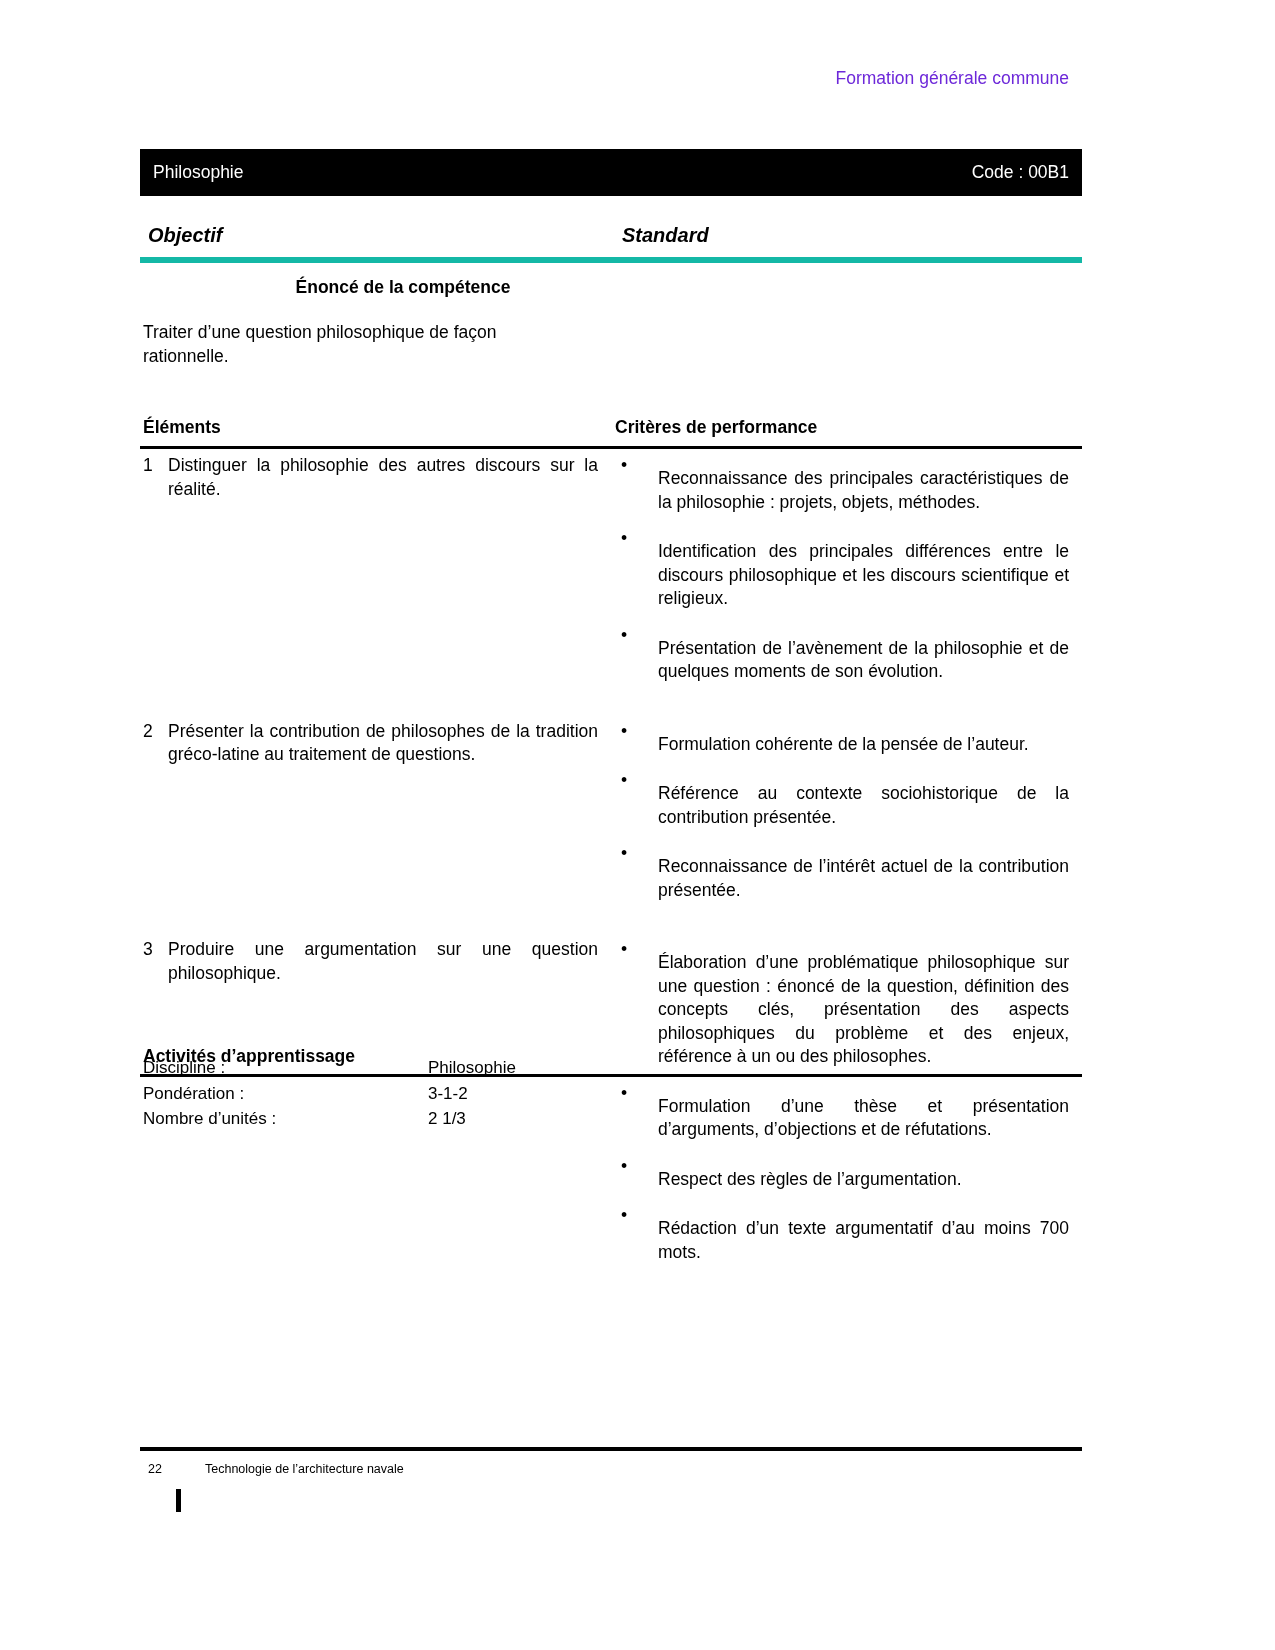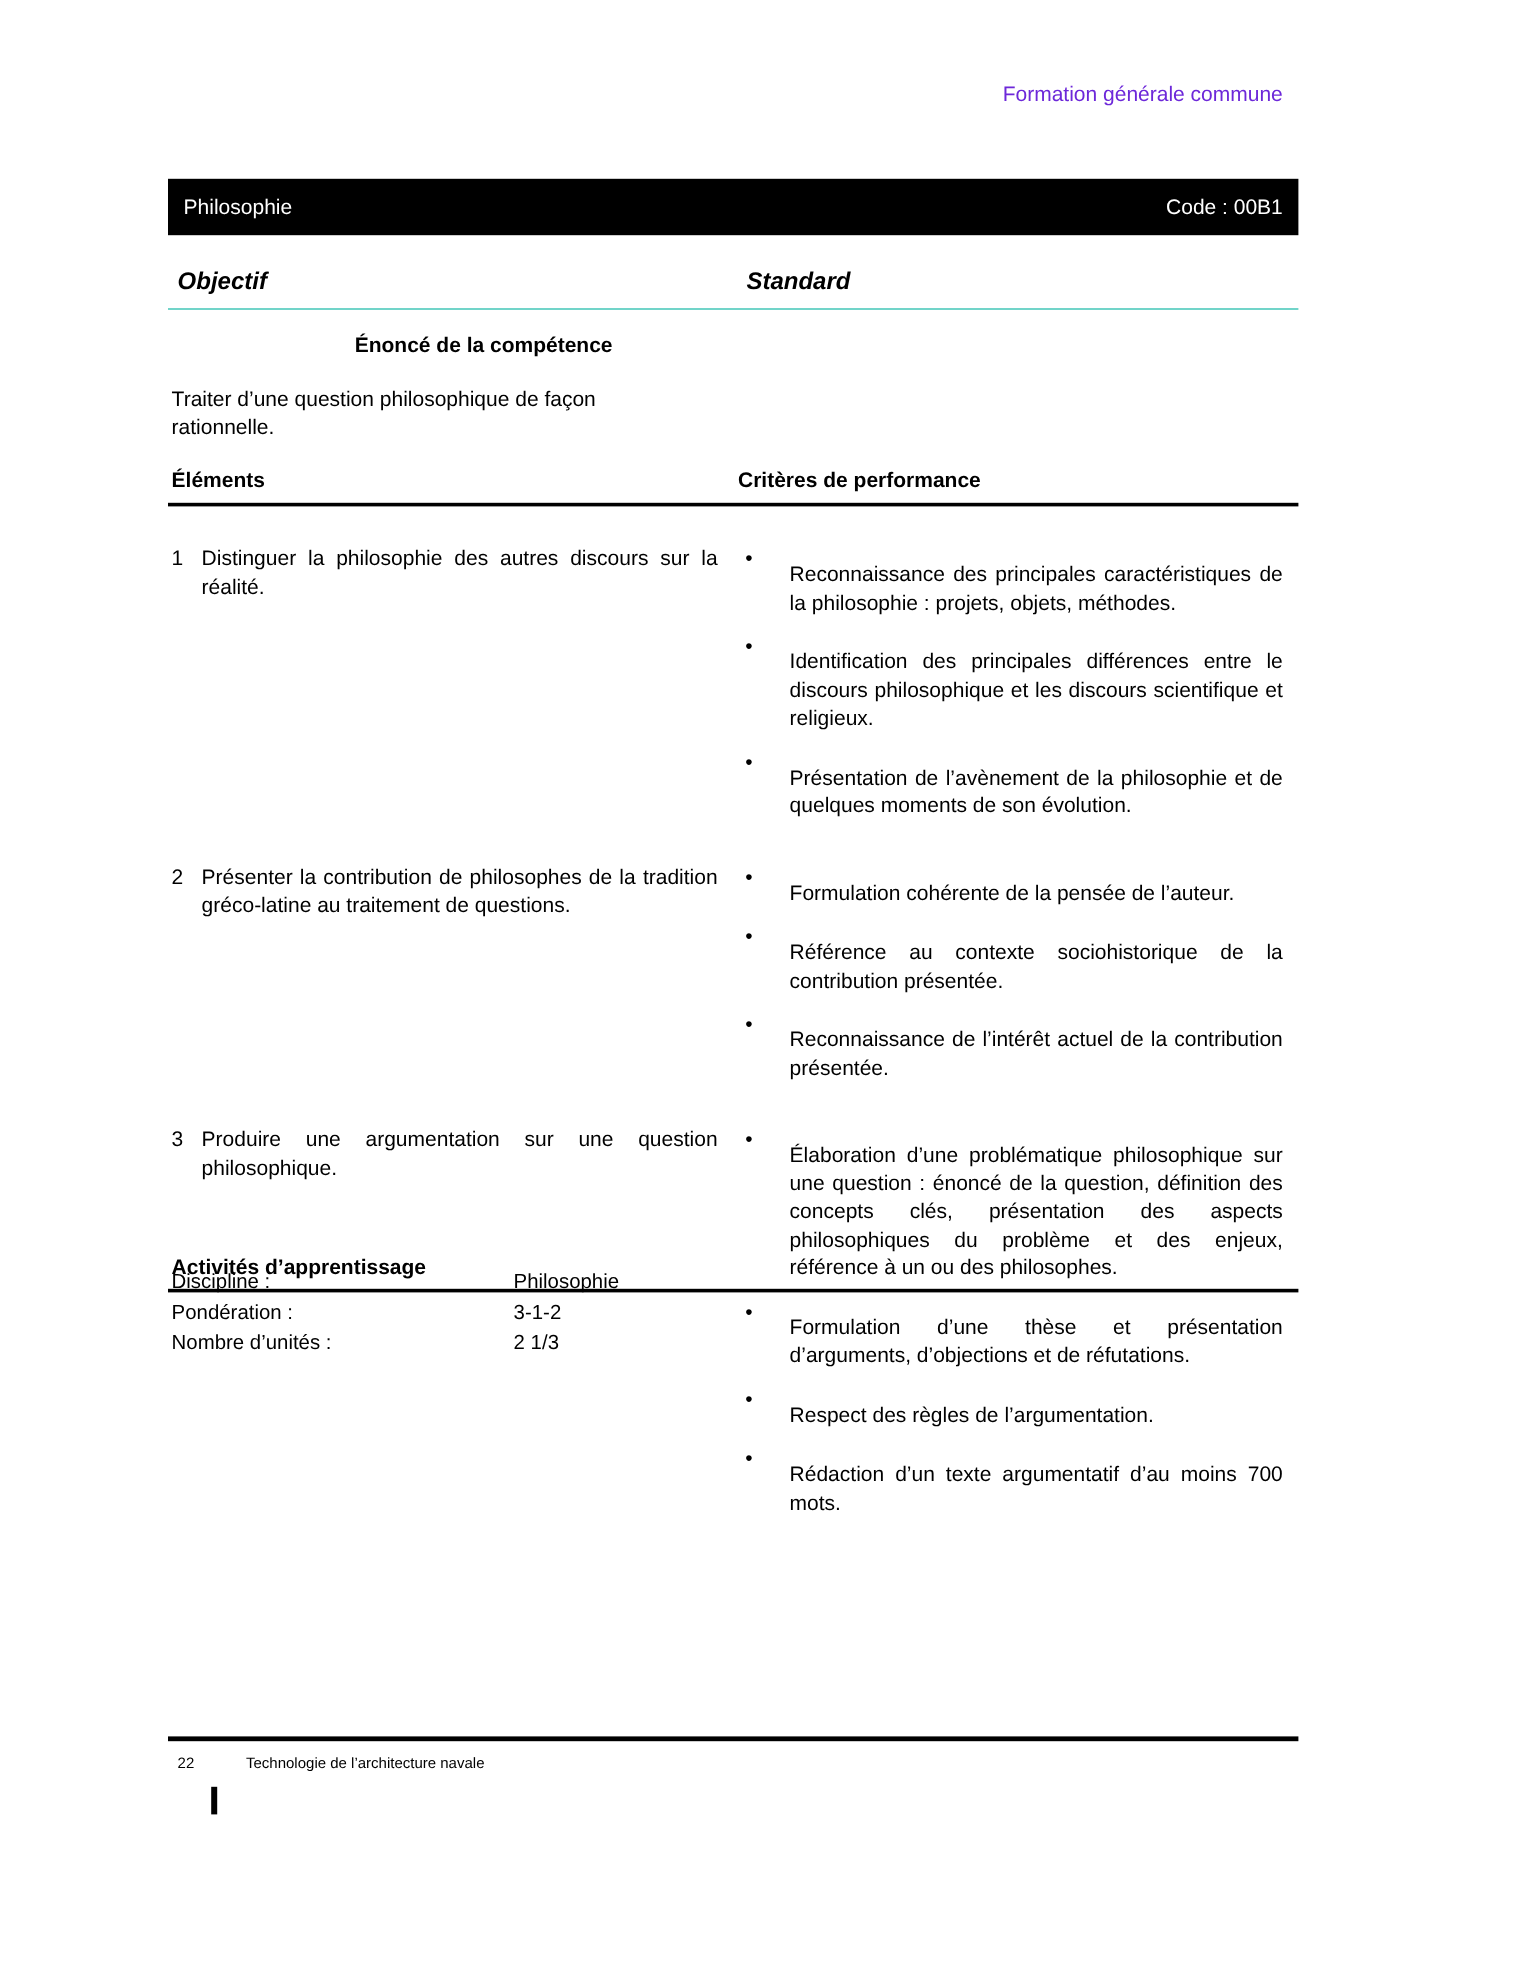--- a/index.html
+++ b/index.html
@@ -34,38 +34,38 @@
     justify-content: space-between;
     align-items: center;
     padding: 0 13px;
     font-size: 17.5px;
   }
 
   
   .obj-std {
     position: absolute;
     top: 224px; left: 140px; width: 942px;
-    border-bottom: 1px solid #14b8a6;
+    border-bottom: 6px solid #14b8a6;
     padding-bottom: 10px;
     font-size: 20px;
     font-weight: bold;
     font-style: italic;
   }
   .obj-std .objectif { margin-left: 8px; }
   .obj-std .standard { position: absolute; left: 482px; top: 0; }
 
   
   .enonce { position: absolute; top: 277px; left: 143px; width: 520px; font-size: 17.5px; }
   .enonce .enonce-title { font-weight: bold; margin: 0; text-align: center; }
   .enonce .enonce-text { margin: 23px 0 0 0; width: 420px; line-height: 23.5px; }
 
   
   .table-head {
     position: absolute;
-    top: 390px; left: 140px; width: 942px;
+    top: 417px; left: 140px; width: 942px;
     border-bottom: 3px solid #000;
     padding-bottom: 8px;
     font-size: 17.5px;
     font-weight: bold;
   }
   .table-head .eh { margin-left: 3px; }
   .table-head .ch { position: absolute; left: 475px; top: 0; }
 
   
   .rows { position: absolute; top: 454px; left: 140px; width: 942px; font-size: 17.5px; line-height: 23.5px; }

